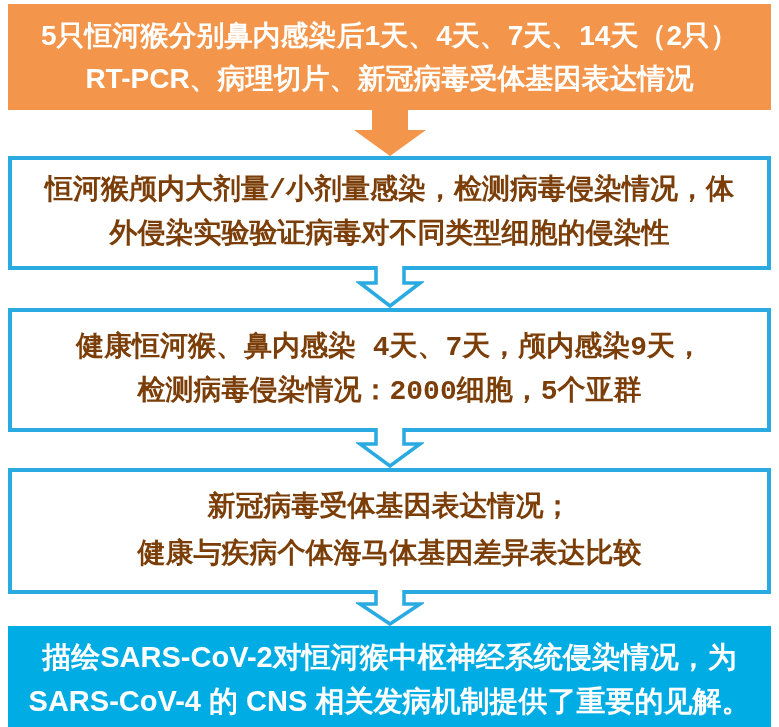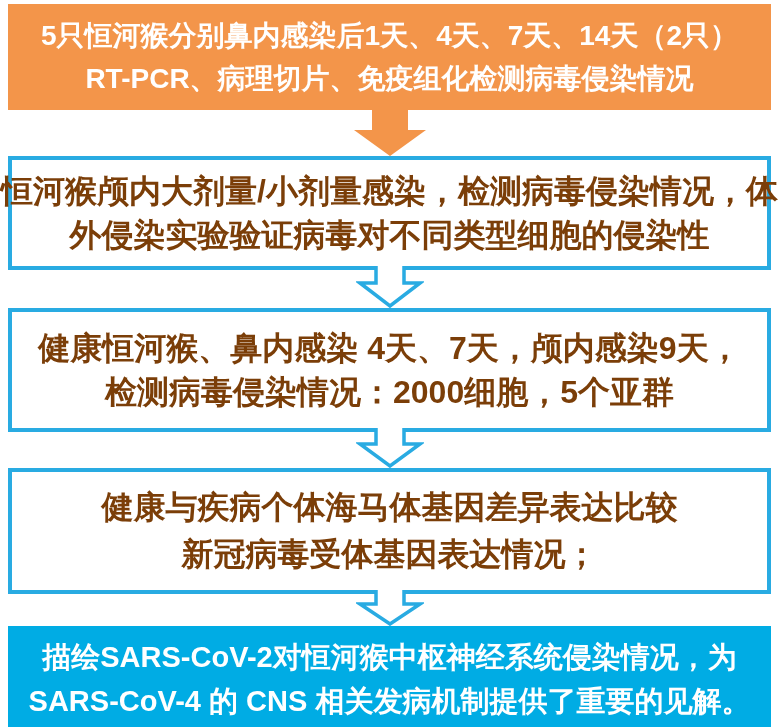--- a/index.html
+++ b/index.html
@@ -34,21 +34,21 @@
   .box-solid-orange{
     background:var(--orange);
     color:var(--white);
     height:106px;
     font-size:28px;line-height:43px;
   }
   .box-outline-cyan{
     background:var(--white);
     border:4px solid var(--cyan-border);
     color:var(--brown-text);
-    font-size:32px;line-height:44px;
+    font-size:28px;line-height:44px;font-family:Liberation Mono, monospace;
   }
   .box-solid-cyan{
     background:var(--cyan-fill);
     color:var(--white);
     height:106px;
     font-size:29px;line-height:44px;
   }
   #step2{height:114px;}
   #step3{height:124px;}
   #step4{height:126px;line-height:47px;}
@@ -56,21 +56,21 @@
   .arrow-solid{margin:0;}
   .arrow-hollow{margin-top:-4px;margin-bottom:0;}
 </style>
 </head>
 <body>
 
 <div class="canvas">
 
   <div class="box box-solid-orange" id="step1">
     <div class="line">5只恒河猴分别鼻内感染后1天、4天、7天、14天（2只）</div>
-    <div class="line">RT-PCR、病理切片、免疫组化检测病毒侵染情况</div>
+    <div class="line">RT-PCR、病理切片、新冠病毒受体基因表达情况</div>
   </div>
 
   <svg class="arrow arrow-solid" width="72" height="46" viewBox="0 0 72 46">
     <polygon points="18,0 54,0 54,20 72,20 36,46 0,20 18,20" fill="#F3954A"></polygon>
   </svg>
 
   <div class="box box-outline-cyan" id="step2">
     <div class="line">恒河猴颅内大剂量/小剂量感染，检测病毒侵染情况，体</div>
     <div class="line">外侵染实验验证病毒对不同类型细胞的侵染性</div>
   </div>
@@ -82,22 +82,22 @@
   <div class="box box-outline-cyan" id="step3">
     <div class="line">健康恒河猴、鼻内感染 4天、7天，颅内感染9天，</div>
     <div class="line">检测病毒侵染情况：2000细胞，5个亚群</div>
   </div>
 
   <svg class="arrow arrow-hollow" width="68" height="40" viewBox="0 0 68 40">
     <path d="M 20,0 L 20,16 L 4,16 L 34,38 L 64,16 L 48,16 L 48,0" fill="#FFFFFF" stroke="#29ABE2" stroke-width="3.5" stroke-linejoin="miter"></path>
   </svg>
 
   <div class="box box-outline-cyan" id="step4">
+    <div class="line">新冠病毒受体基因表达情况；</div>
     <div class="line">健康与疾病个体海马体基因差异表达比较</div>
-    <div class="line">新冠病毒受体基因表达情况；</div>
   </div>
 
   <svg class="arrow arrow-hollow" width="68" height="36" viewBox="0 0 68 36">
     <path d="M 20,0 L 20,14 L 4,14 L 34,34 L 64,14 L 48,14 L 48,0" fill="#FFFFFF" stroke="#29ABE2" stroke-width="3.5" stroke-linejoin="miter"></path>
   </svg>
 
   <div class="box box-solid-cyan" id="step5">
     <div class="line">描绘SARS-CoV-2对恒河猴中枢神经系统侵染情况，为</div>
     <div class="line">SARS-CoV-4 的 CNS 相关发病机制提供了重要的见解。</div>
   </div>

